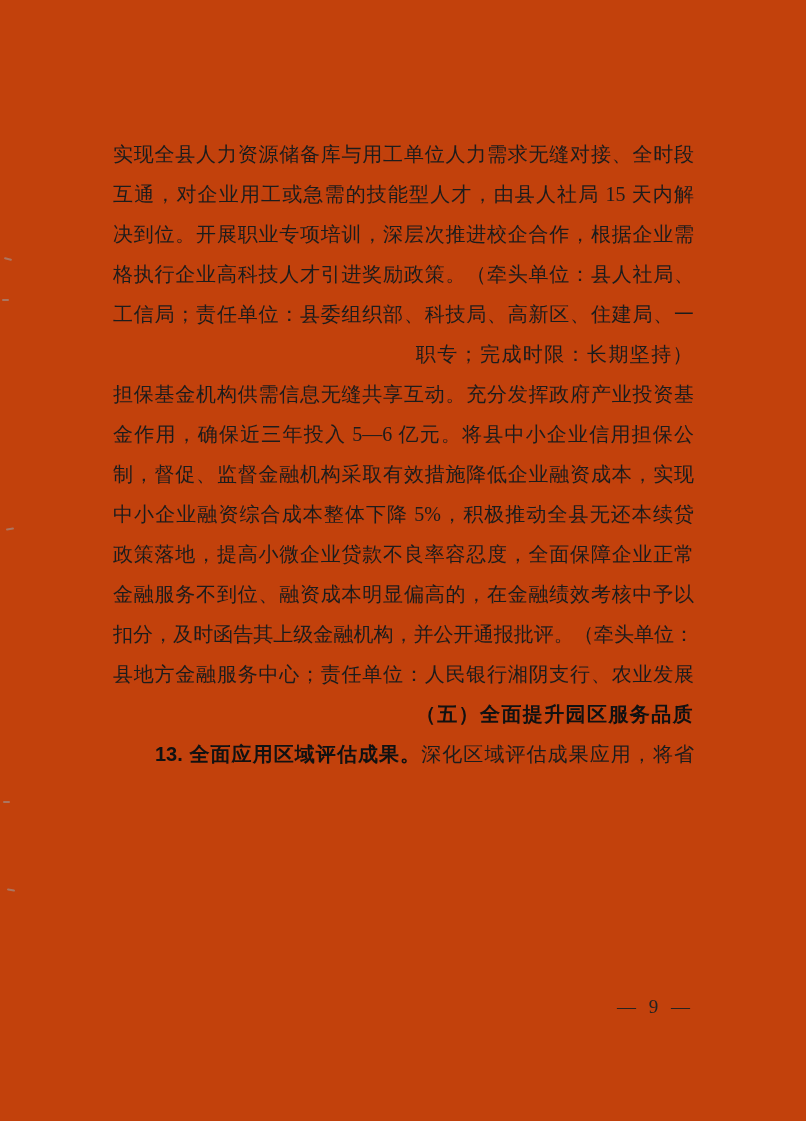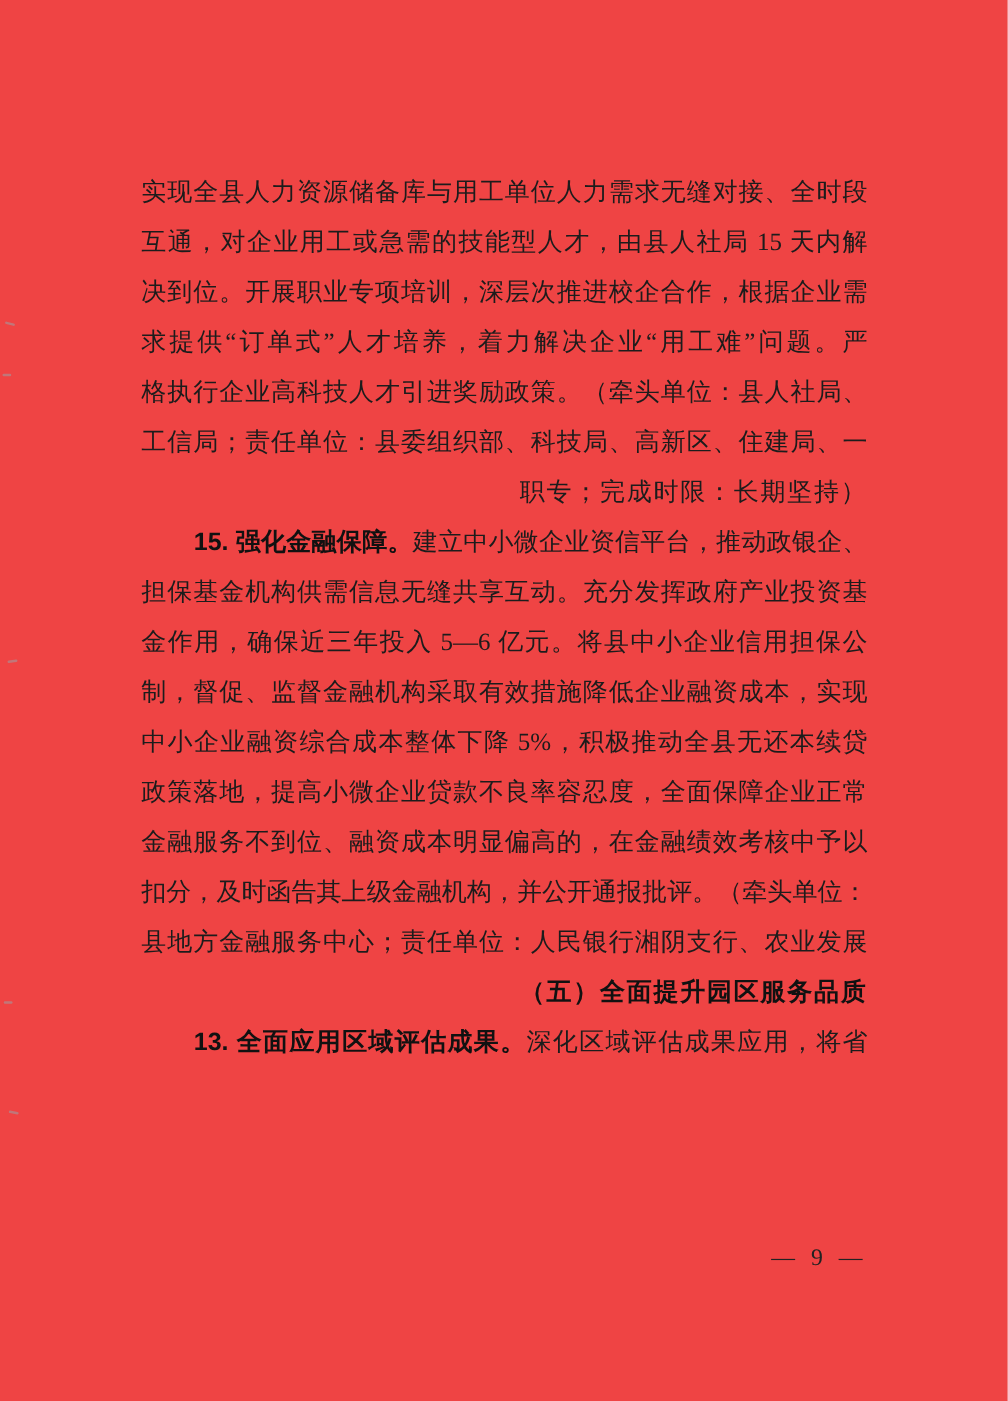--- a/index.html
+++ b/index.html
@@ -6,21 +6,21 @@
   * { margin: 0; padding: 0; box-sizing: border-box; }
   html, body { width: 806px; height: 1121px; }
   body {
     background: #f4f4f4;
     font-family: "Liberation Serif", "DejaVu Serif", serif;
   }
   .page {
     position: relative;
     width: 806px;
     height: 1121px;
-    background: #ef4444;
+    background: #c2410c;
     overflow: hidden;
     color: #1c1c1c;
   }
   .body-text {
     position: absolute;
     left: 113px;
     top: 134px;
     width: 581px;
     font-size: 20px;
     line-height: 40px;
@@ -73,26 +73,24 @@
   <div class="mark m1"></div>
   <div class="mark m2"></div>
   <div class="mark m3"></div>
   <div class="mark m4"></div>
   <div class="mark m5"></div>
 
   <div class="body-text">
     <div class="line j"><span>实现全县人力资源储备库与用工单位人力需求无缝对接、全时段</span></div>
     <div class="line j"><span>互通，对企业用工或急需的技能型人才，由县人社局 15 天内解</span></div>
     <div class="line j"><span>决到位。开展职业专项培训，深层次推进校企合作，根据企业需</span></div>
-    <div class="line j"><span>求提供“订单式”人才培养，着力解决企业“用工难”问题。严</span></div>
     <div class="line j"><span>格执行企业高科技人才引进奖励政策。（牵头单位：县人社局、</span></div>
     <div class="line j"><span>工信局；责任单位：县委组织部、科技局、高新区、住建局、一</span></div>
     <div class="line last"><span>职专；完成时限：长期坚持）</span></div>
 
-    <div class="line j ind"><span class="hei">15. 强化金融保障。</span><span>建立中小微企业资信平台，推动政银企、</span></div>
     <div class="line j"><span>担保基金机构供需信息无缝共享互动。充分发挥政府产业投资基</span></div>
     <div class="line j"><span>金作用，确保近三年投入 5—6 亿元。将县中小企业信用担保公</span></div>
     <div class="line j"><span>制，督促、监督金融机构采取有效措施降低企业融资成本，实现</span></div>
     <div class="line j"><span>中小企业融资综合成本整体下降 5%，积极推动全县无还本续贷</span></div>
     <div class="line j"><span>政策落地，提高小微企业贷款不良率容忍度，全面保障企业正常</span></div>
     <div class="line j"><span>金融服务不到位、融资成本明显偏高的，在金融绩效考核中予以</span></div>
     <div class="line j"><span>扣分，及时函告其上级金融机构，并公开通报批评。（牵头单位：</span></div>
     <div class="line j"><span>县地方金融服务中心；责任单位：人民银行湘阴支行、农业发展</span></div>
 
     <div class="line last ind hei"><span>（五）全面提升园区服务品质</span></div>

